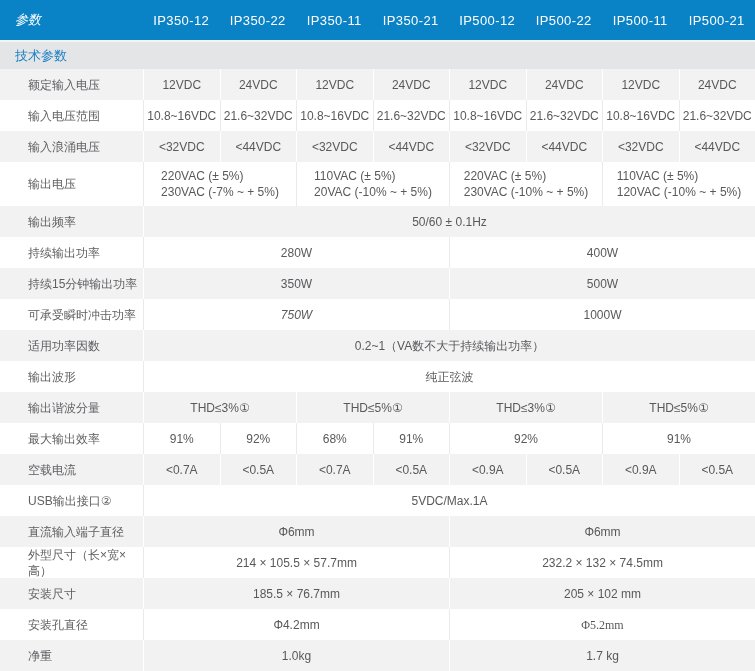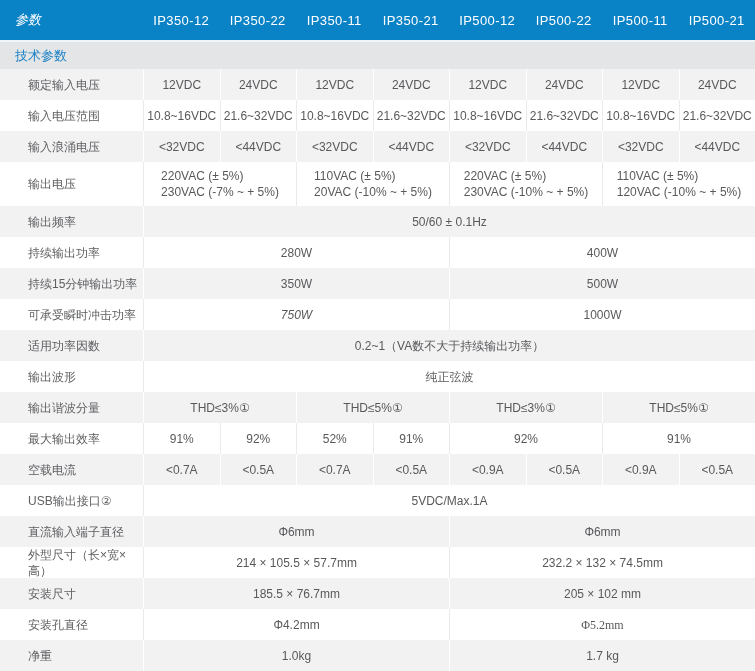--- a/index.html
+++ b/index.html
@@ -142,21 +142,21 @@
         <div class="cell label">输出谐波分量</div>
         <div class="cell value" style="grid-column: span 2;">THD≤3%①</div>
         <div class="cell value" style="grid-column: span 2;">THD≤5%①</div>
         <div class="cell value" style="grid-column: span 2;">THD≤3%①</div>
         <div class="cell value" style="grid-column: span 2;">THD≤5%①</div>
       </div>
       <div class="row white">
         <div class="cell label">最大输出效率</div>
         <div class="cell value" style="grid-column: span 1;">91%</div>
         <div class="cell value" style="grid-column: span 1;">92%</div>
-        <div class="cell value" style="grid-column: span 1;">52%</div>
+        <div class="cell value" style="grid-column: span 1;">68%</div>
         <div class="cell value" style="grid-column: span 1;">91%</div>
         <div class="cell value" style="grid-column: span 2;">92%</div>
         <div class="cell value" style="grid-column: span 2;">91%</div>
       </div>
       <div class="row gray">
         <div class="cell label">空载电流</div>
         <div class="cell value" style="grid-column: span 1;">&lt;0.7A</div>
         <div class="cell value" style="grid-column: span 1;">&lt;0.5A</div>
         <div class="cell value" style="grid-column: span 1;">&lt;0.7A</div>
         <div class="cell value" style="grid-column: span 1;">&lt;0.5A</div>

